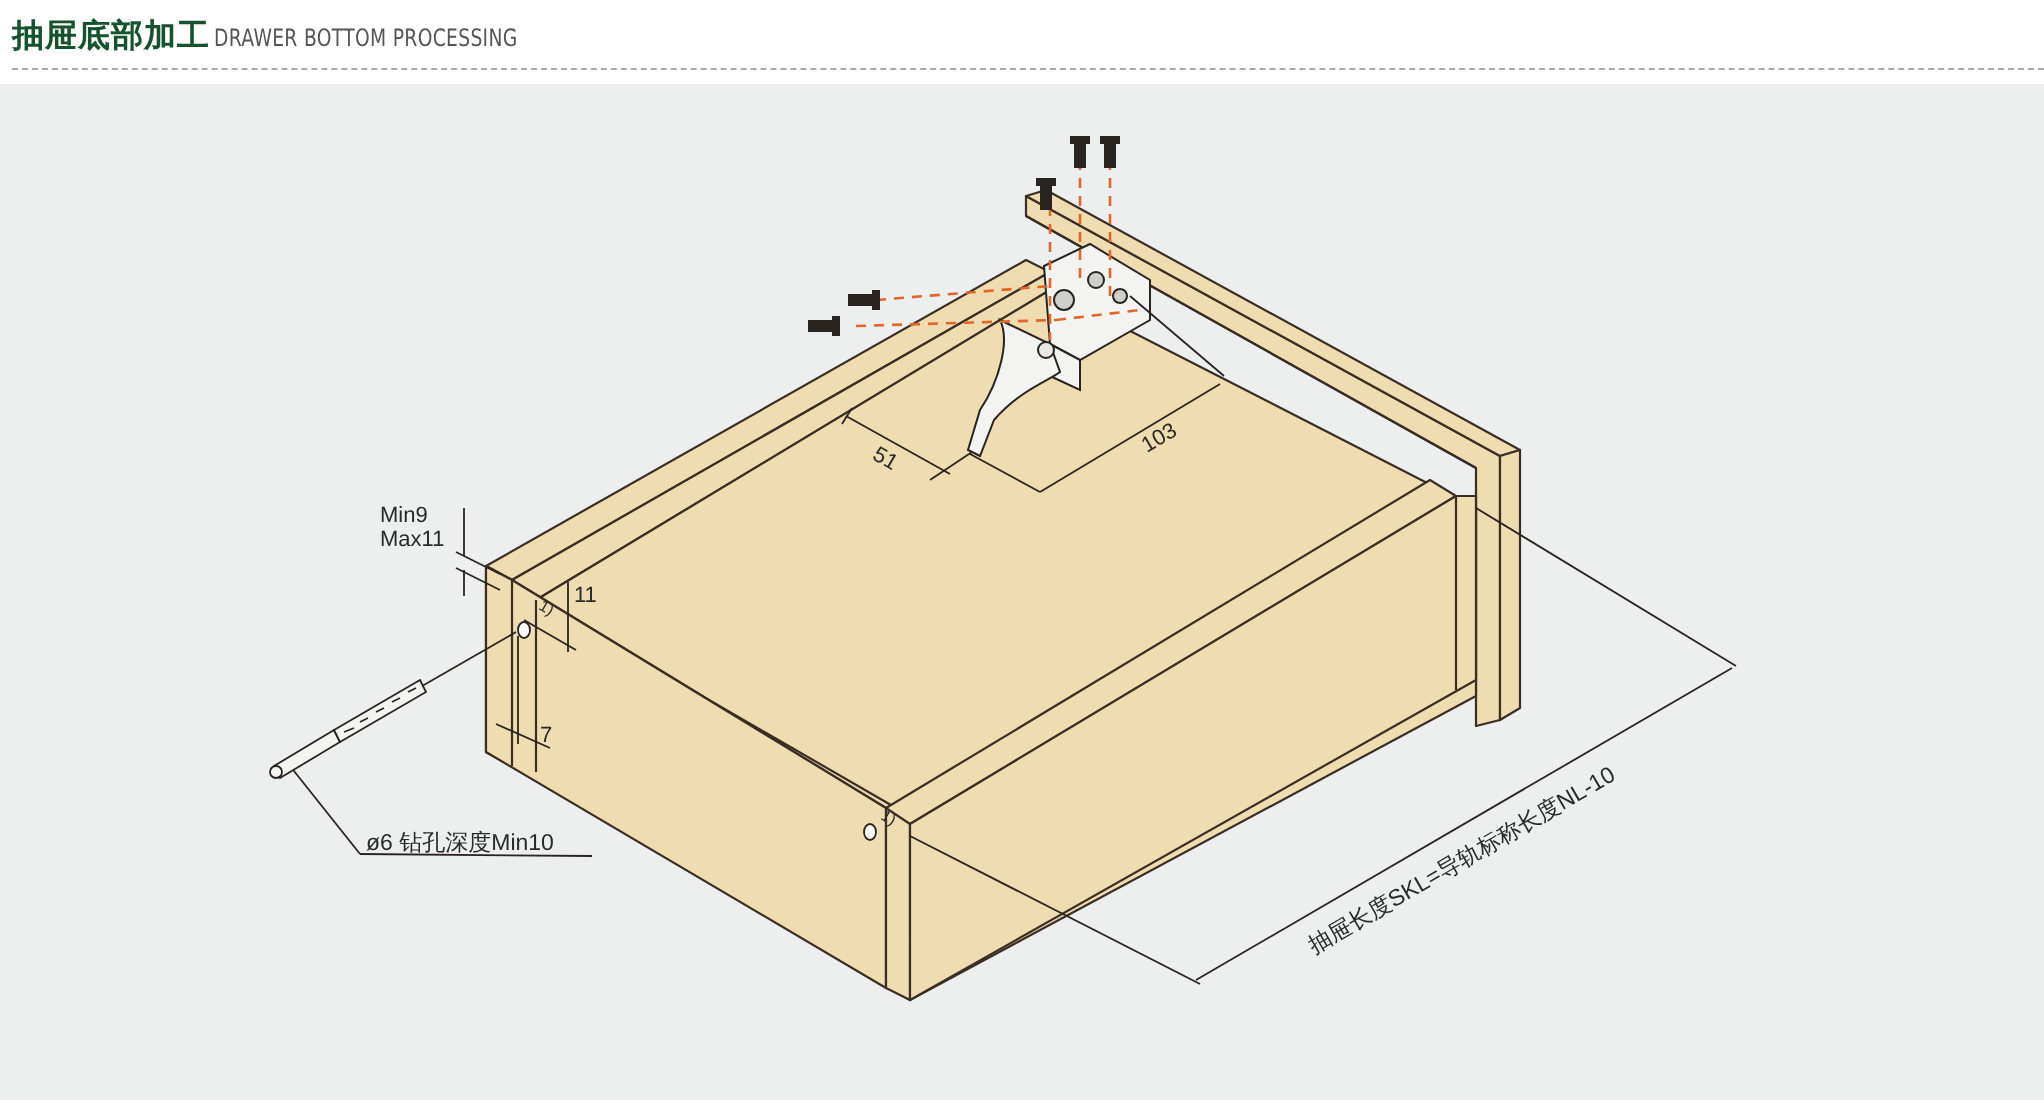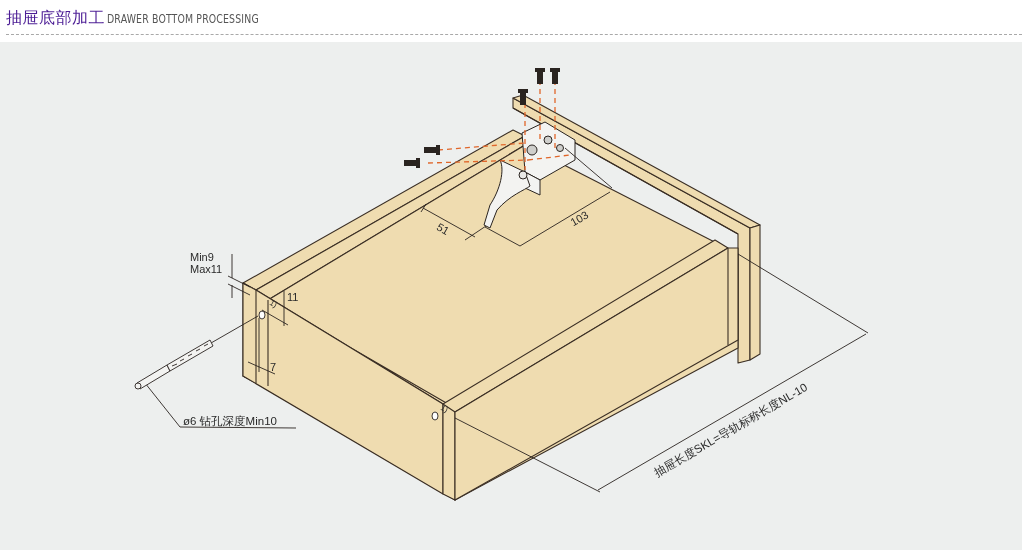--- a/index.html
+++ b/index.html
@@ -11,21 +11,21 @@
   }
   .header {
     position: absolute; left: 0; top: 0; width: 1022px; height: 38px;
     background: #ffffff;
   }
   .title {
     position: absolute; left: 6px; top: 8px;
     display: flex; align-items: baseline; white-space: nowrap;
   }
   .title-cn {
-    color: #4c1d95; font-size: 16px; font-weight: normal; letter-spacing: 0.5px;
+    color: #14532d; font-size: 16px; font-weight: bold; letter-spacing: 0.5px;
   }
   .title-en {
     color: #555555; font-size: 12px; margin-left: 2px;
     font-family: "DejaVu Sans", sans-serif; transform: scaleX(0.78); transform-origin: left center;
     letter-spacing: 0.2px;
   }
   .divider {
     position: absolute; left: 6px; top: 34px; width: 1016px; height: 0;
     border-top: 1.5px dashed #a9a9a9;
   }

